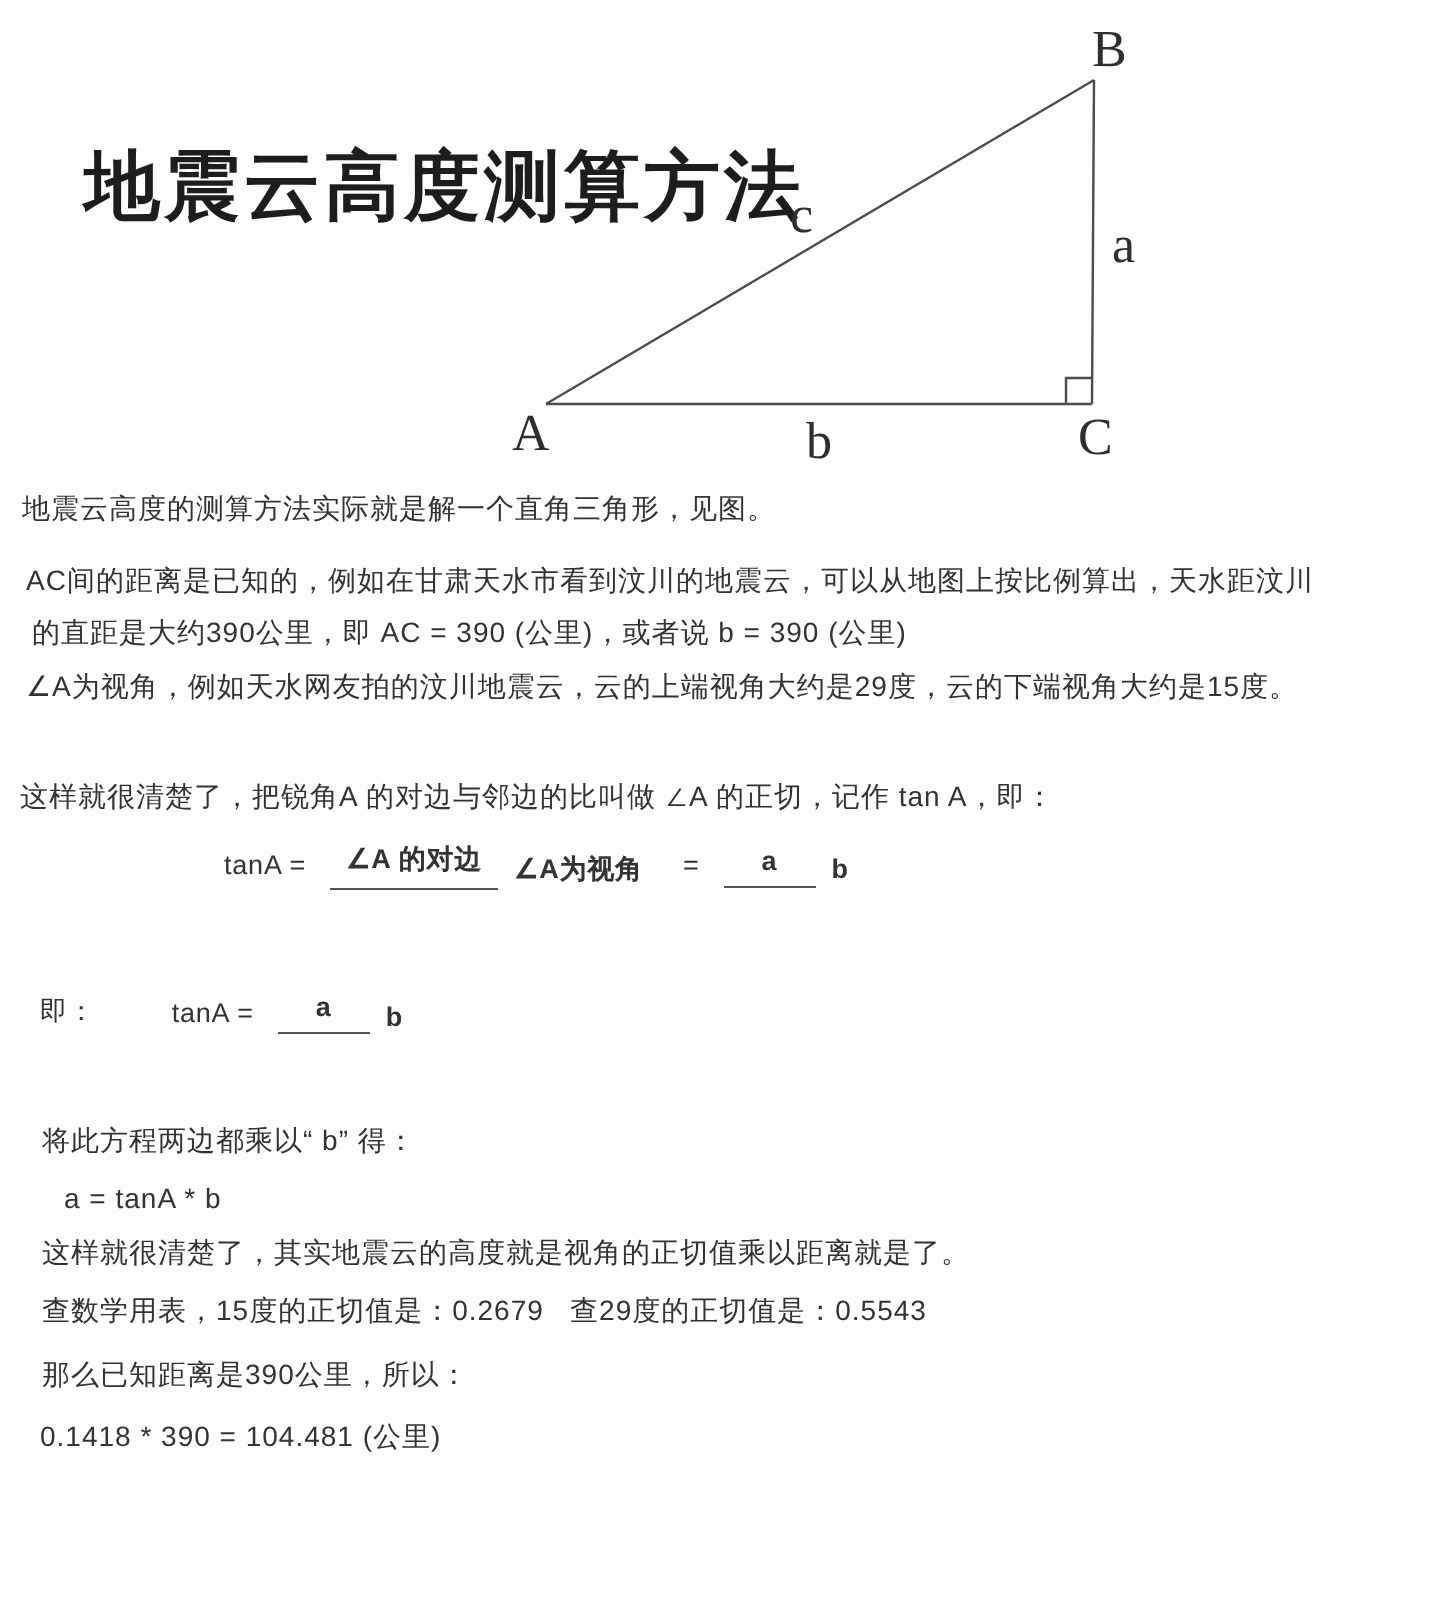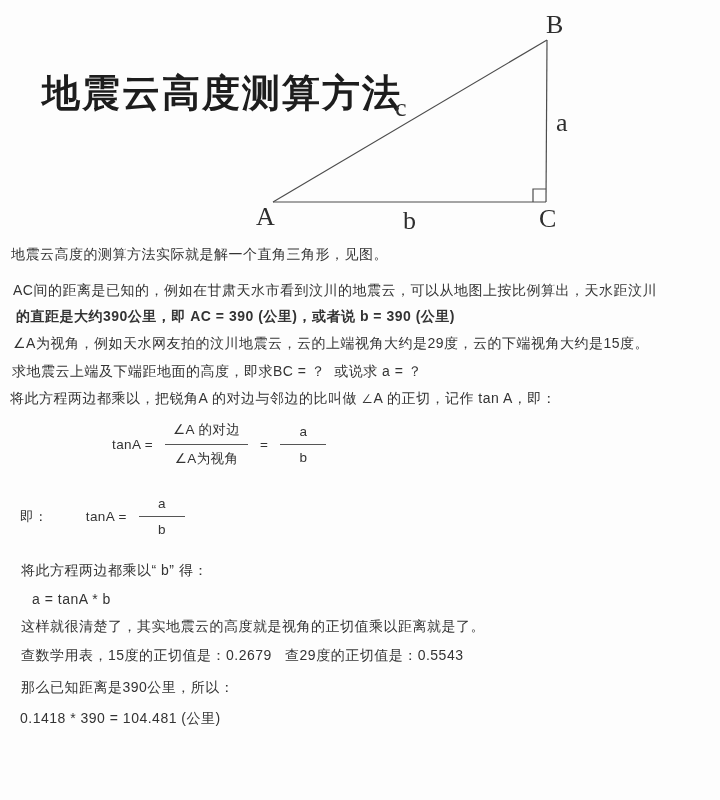--- a/index.html
+++ b/index.html
@@ -51,22 +51,23 @@
     position: absolute;
     display: flex;
     align-items: center;
     gap: 12px;
     font-size: 13.5px;
     color: #333333;
     letter-spacing: 0.4px;
   }
   .frac {
     display: inline-flex;
-    flex-direction: column;
+    flex-direction: row;
     align-items: center;
+    font-weight: bold;
   }
   .frac .num {
     display: block;
     text-align: center;
     padding: 1px 8px 5px;
     border-bottom: 1.5px solid #555555;
     white-space: pre;
   }
   .frac .den {
     display: block;
@@ -92,24 +93,23 @@
     <text x="546" y="33">B</text>
     <text x="395" y="116">c</text>
     <text x="556" y="131">a</text>
     <text x="256" y="225">A</text>
     <text x="403" y="229">b</text>
     <text x="539" y="227">C</text>
   </svg>
 
   <p class="line" style="left:11px; top:247px;">地震云高度的测算方法实际就是解一个直角三角形，见图。</p>
   <p class="line" style="left:13px; top:283px;">AC间的距离是已知的，例如在甘肃天水市看到汶川的地震云，可以从地图上按比例算出，天水距汶川</p>
-  <p class="line" style="left:16px; top:309px;font-weight:bold;">的直距是大约390公里，即 AC = 390 (公里)，或者说 b = 390 (公里)</p>
+  <p class="line" style="left:16px; top:309px;">的直距是大约390公里，即 AC = 390 (公里)，或者说 b = 390 (公里)</p>
   <p class="line" style="left:13px; top:336px;">∠A为视角，例如天水网友拍的汶川地震云，云的上端视角大约是29度，云的下端视角大约是15度。</p>
-  <p class="line" style="left:12px; top:364px;">求地震云上端及下端距地面的高度，即求BC = ？  或说求 a = ？</p>
-  <p class="line" style="left:10px; top:391px;">将此方程两边都乘以，把锐角A 的对边与邻边的比叫做 ∠A 的正切，记作 tan A，即：</p>
+  <p class="line" style="left:10px; top:391px;">这样就很清楚了，把锐角A 的对边与邻边的比叫做 ∠A 的正切，记作 tan A，即：</p>
 
   <div class="formula" style="left:112px; top:420px;">
     <span>tanA =</span>
     <span class="frac">
       <span class="num">∠A 的对边</span>
       <span class="den">∠A为视角</span>
     </span>
     <span>=</span>
     <span class="frac small">
       <span class="num">a</span>

